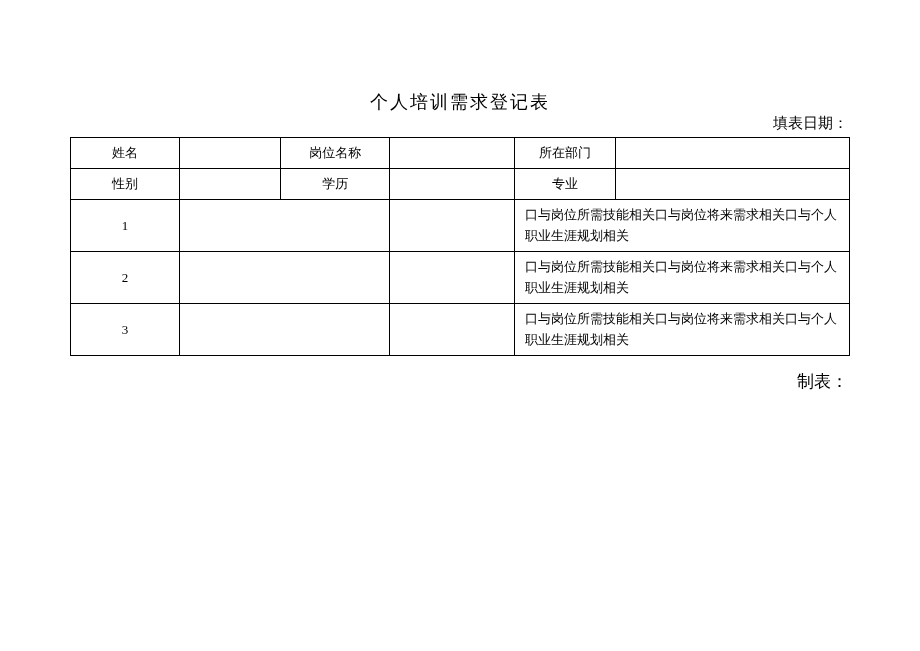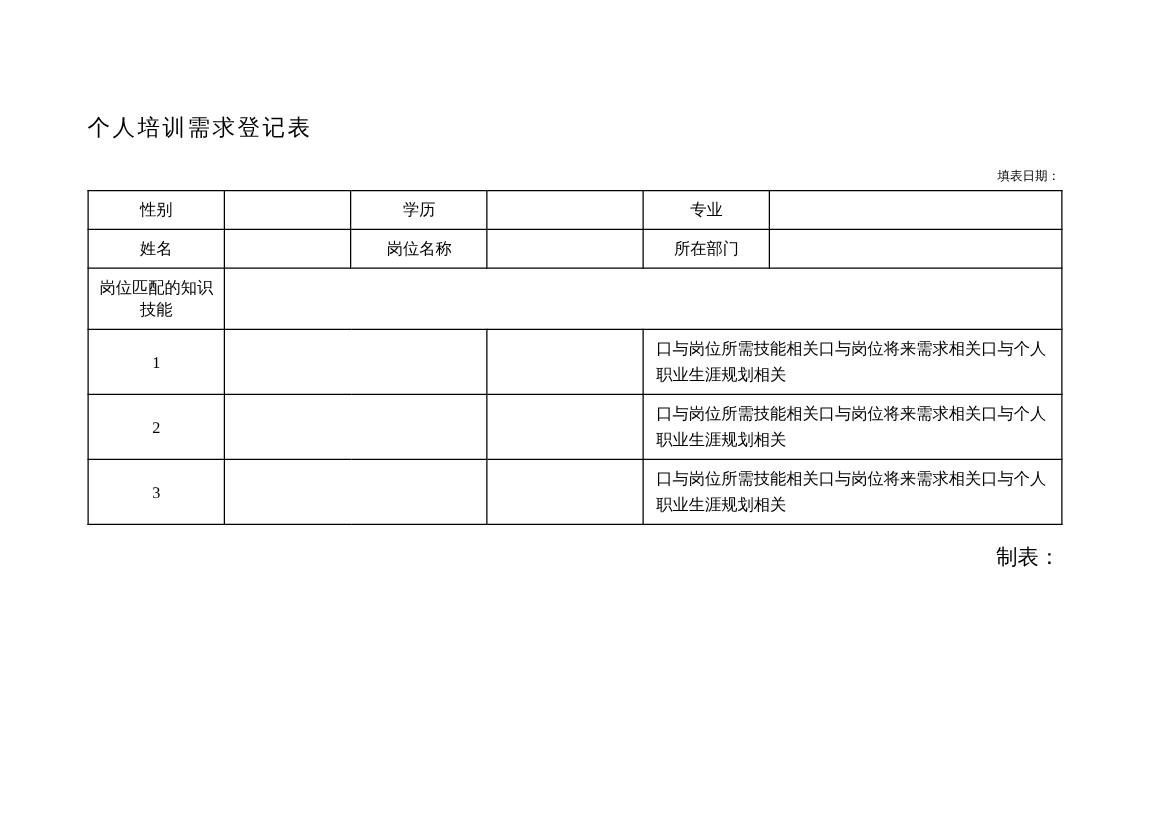--- a/index.html
+++ b/index.html
@@ -14,28 +14,28 @@
       color: #000;
       width: 920px;
       height: 651px;
       position: relative;
       padding: 0;
     }
     .container {
       padding: 90px 70px 0 70px;
     }
     .title {
+      text-align: center;
       font-size: 18px;
       font-weight: normal;
-      margin-bottom: 20px;
       letter-spacing: 2px;
     }
     .date-label {
       text-align: right;
-      font-size: 10px;
+      font-size: 15px;
       margin-bottom: 4px;
       padding-right: 2px;
     }
     table {
       width: 100%;
       border-collapse: collapse;
       table-layout: fixed;
     }
     td {
       border: 1px solid #000;
@@ -77,41 +77,37 @@
       <col style="width:14%">
       <col style="width:13%">
       <col style="width:14%">
       <col style="width:16%">
       <col style="width:13%">
       <col style="width:30%">
     </colgroup>
 
     <tbody>
         <tr>
-      <td>性别</td>
-      <td></td>
-      <td>学历</td>
-      <td></td>
-      <td>专业</td>
-      <td></td>
-    </tr>
-
-    <tr>
       <td>姓名</td>
       <td></td>
       <td>岗位名称</td>
       <td></td>
       <td>所在部门</td>
       <td></td>
     </tr>
 
     <tr>
-      <td class="tall">岗位匹配的知识技能</td>
-      <td class="tall" colspan="5"></td>
+      <td>性别</td>
+      <td></td>
+      <td>学历</td>
+      <td></td>
+      <td>专业</td>
+      <td></td>
     </tr>
+
 
 
     <tr>
       <td class="taller">1</td>
       <td class="taller" colspan="2"></td>
       <td class="taller"></td>
       <td class="taller left-text" colspan="2">口与岗位所需技能相关口与岗位将来需求相关口与个人职业生涯规划相关</td>
     </tr>
 
     <tr>

